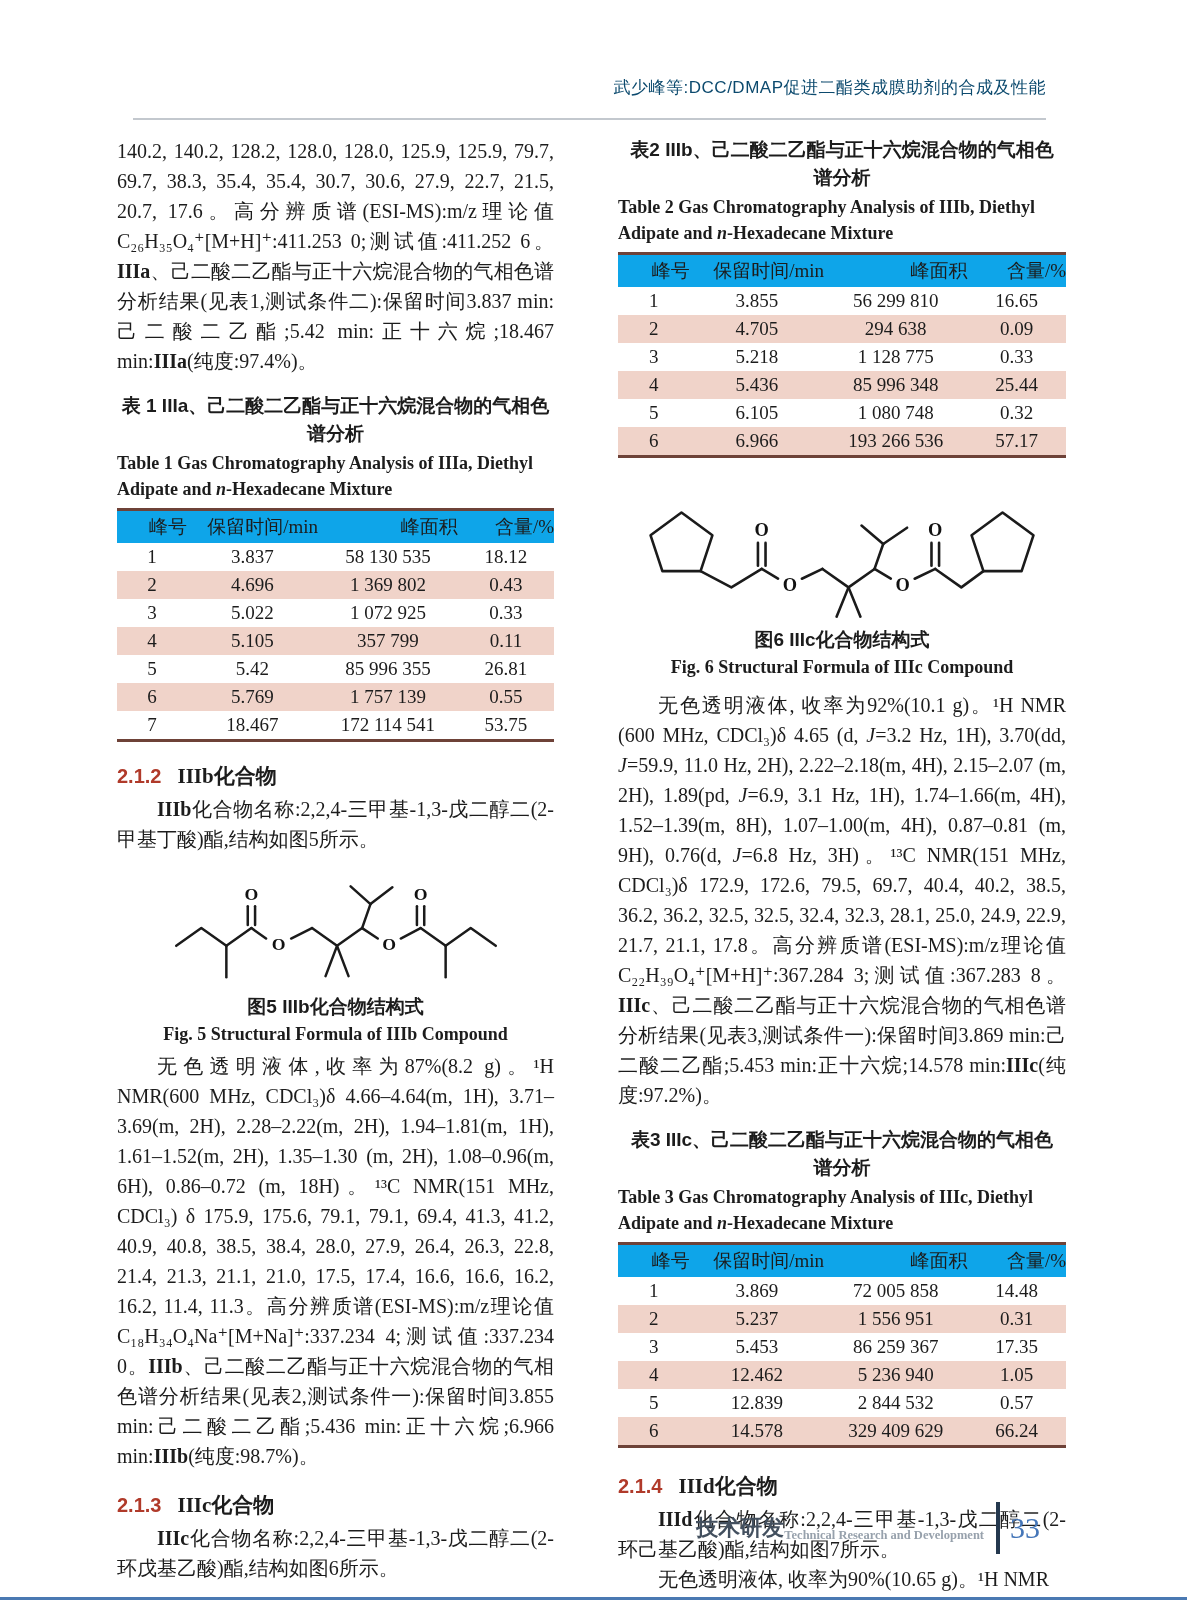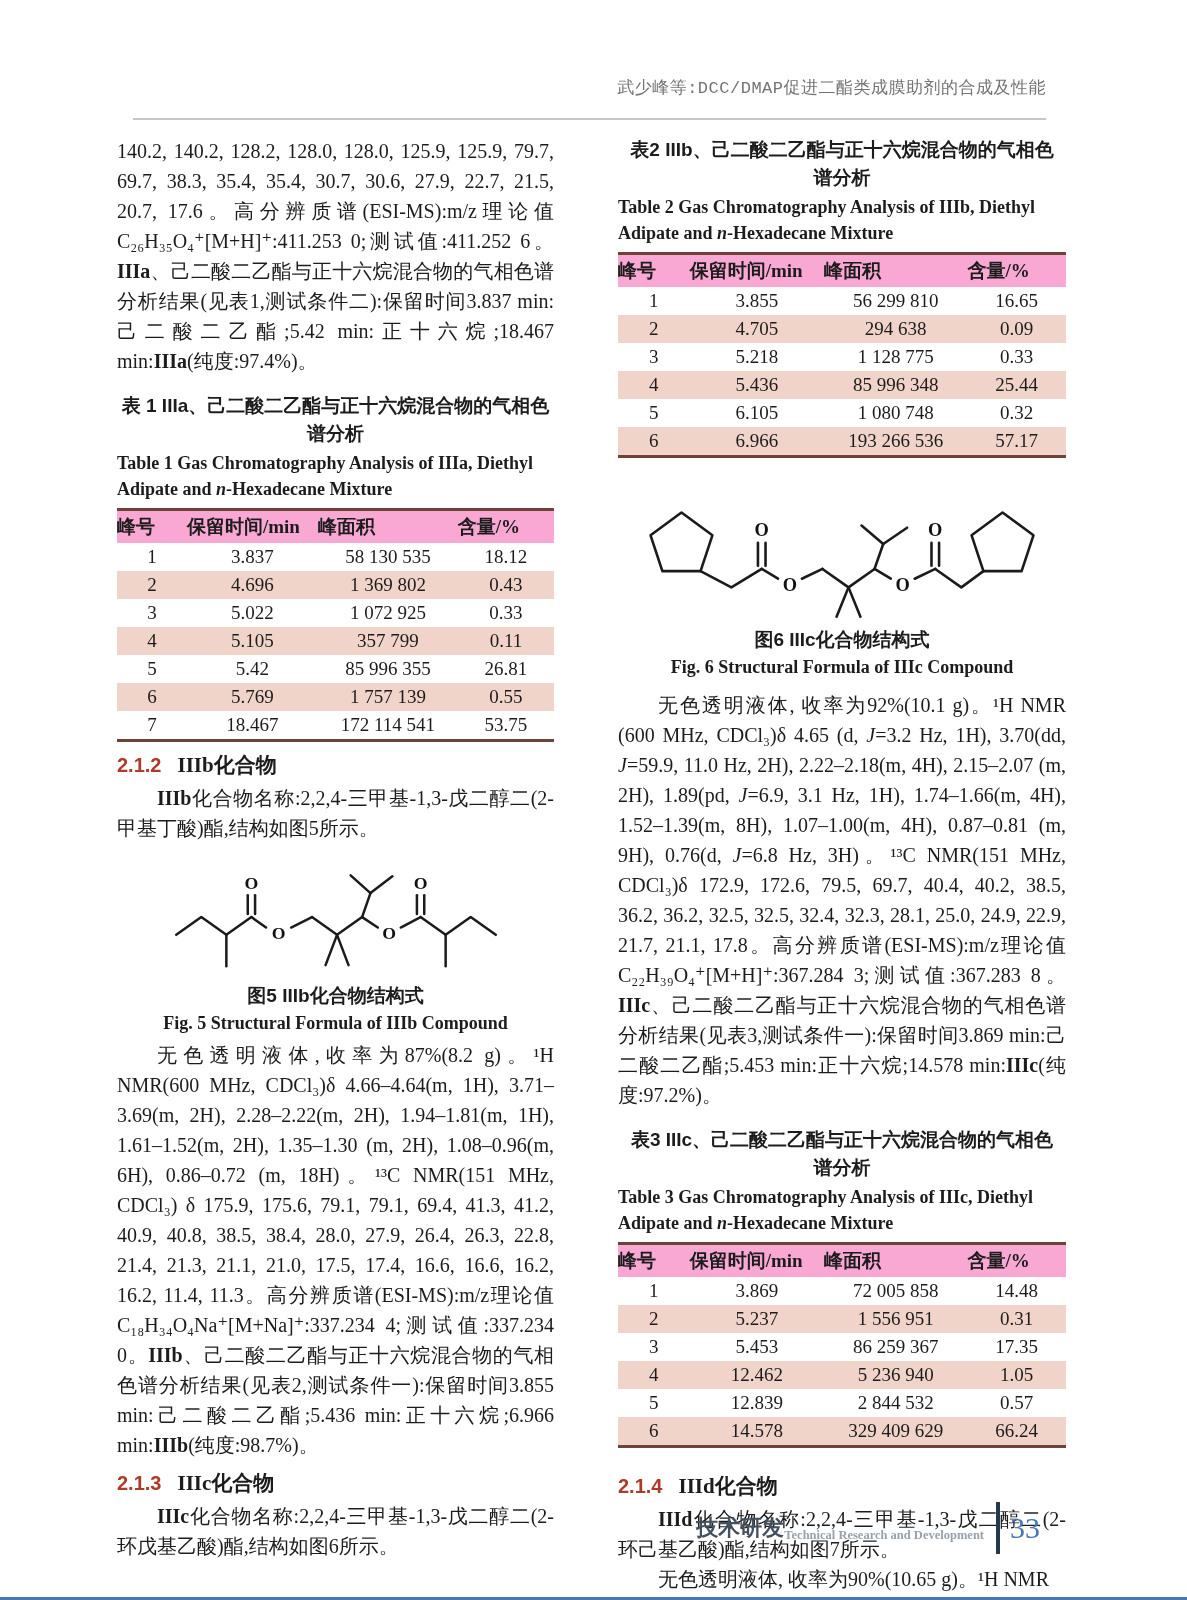--- a/index.html
+++ b/index.html
@@ -1,36 +1,36 @@
 <!DOCTYPE html>
 <html><head>
 <meta charset="utf-8">
 <style>
   html,body{margin:0;padding:0;background:#ffffff;}
   .page{position:relative;width:1187px;height:1600px;background:#ffffff;overflow:hidden;
         font-family:"Liberation Serif","DejaVu Serif",serif;color:#1c1c1c;}
-  .running-head{position:absolute;top:76px;right:141px;font-size:17px;color:#737373;
-        font-family:Liberation Mono, monospace;letter-spacing:.5px;}
+  .running-head{position:absolute;top:76px;right:141px;font-size:17px;color:#0c4a6e;
+        font-family:Liberation Sans, sans-serif;letter-spacing:.5px;}
   .head-rule{position:absolute;top:118px;left:133px;width:913px;height:2px;background:#c3c8ce;}
   .col{position:absolute;top:136px;}
   .col-left{left:117px;width:437px;}
   .col-right{left:618px;width:448px;}
   p.body{margin:0;font-size:20px;line-height:30px;text-align:justify;}
   p.indent{text-indent:2em;}
   .b{font-weight:bold;}
   .i{font-style:italic;}
   .tbl-cap-zh{margin:16px 4px 2px;text-align:center;font-size:19px;line-height:28px;font-weight:bold;
         font-family:"Liberation Sans","DejaVu Sans",sans-serif;}
   .tbl-cap-en{margin:0 0 6px;text-align:left;font-size:18px;line-height:26px;font-weight:bold;}
   table{width:100%;border-collapse:collapse;font-size:19px;
         border-top:3px solid #6e4238;border-bottom:3px solid #6e4238;}
-  thead th{background:#f9a8d4;font-weight:bold;height:32px;text-align:left;padding:0;}
+  thead th{background:#0ea5e9;font-weight:normal;height:32px;text-align:right;padding:0;}
   tbody td{height:28px;text-align:center;padding:0;}
   tbody tr:nth-child(even){background:#f0d3c9;}
-  h3.sec{margin:9px 0 4px;font-size:21px;line-height:28px;display:flex;gap:16px;align-items:baseline;}
+  h3.sec{margin:20px 0 4px;font-size:21px;line-height:28px;display:flex;gap:16px;align-items:baseline;}
   .sec-num{color:#b03a2a;font-weight:bold;font-size:20px;
         font-family:"Liberation Sans","DejaVu Sans",sans-serif;}
   .sec-title{font-weight:bold;}
   figure{margin:10px 0 4px;text-align:center;}
   .fig-cap-zh{font-size:19px;line-height:29px;font-weight:bold;
         font-family:"Liberation Sans","DejaVu Sans",sans-serif;}
   .fig-cap-en{font-size:18px;line-height:26px;font-weight:bold;}
   .struct{stroke:#1b1b1b;stroke-width:2.4;fill:none;stroke-linecap:round;stroke-linejoin:round;}
   .atom{font-family:"Liberation Serif","DejaVu Serif",serif;font-size:17px;font-weight:bold;fill:#111;}
   .footer{position:absolute;bottom:46px;right:147px;display:flex;align-items:center;}

